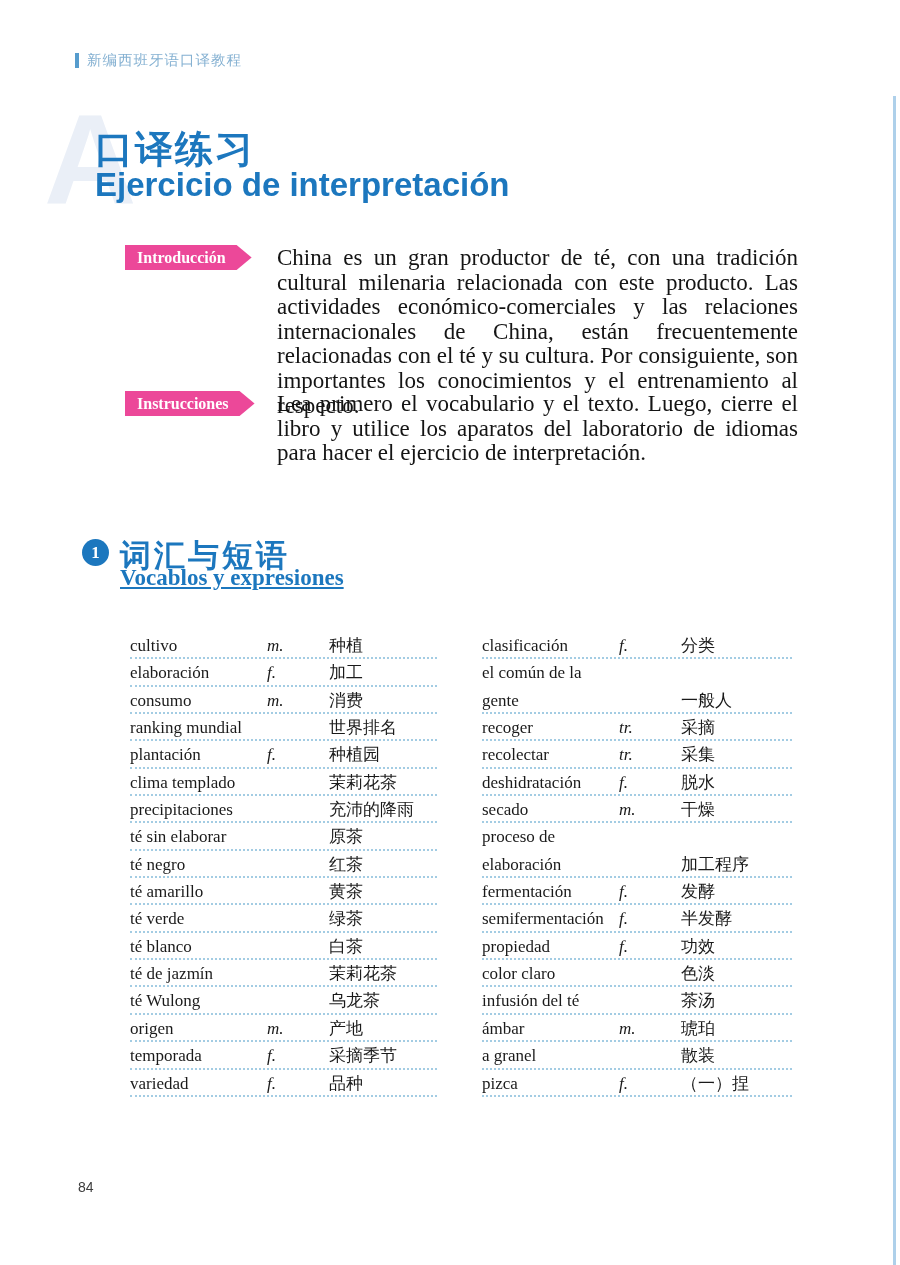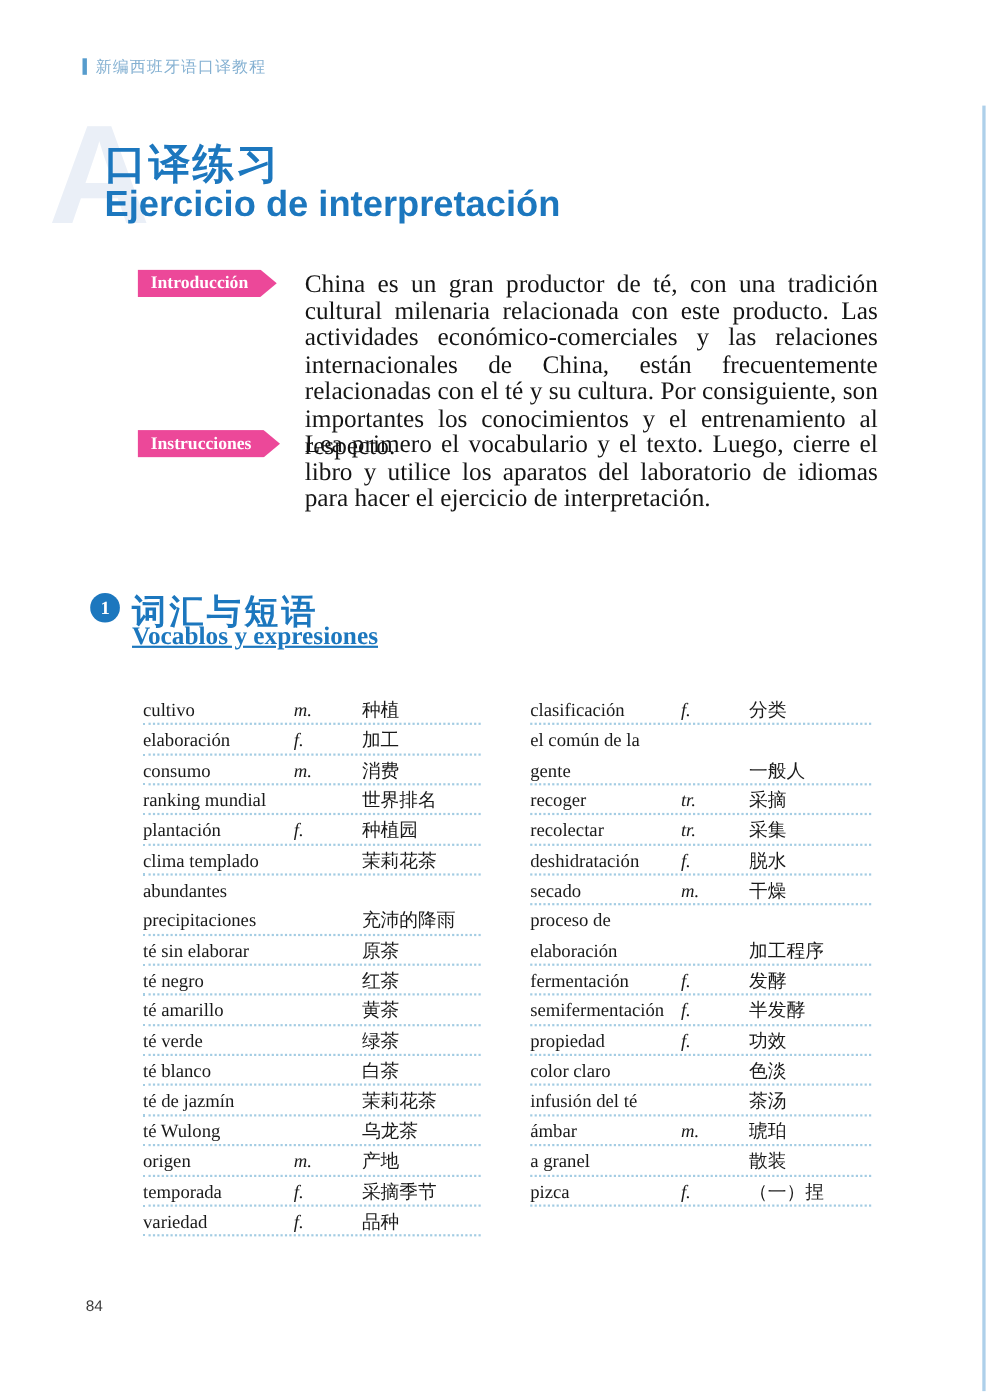--- a/index.html
+++ b/index.html
@@ -208,25 +208,20 @@
         <div class="vocab-row">
           <span class="v-word">plantación</span>
           <span class="v-gender">f.</span>
           <span class="v-zh">种植园</span>
         </div>
         <div class="vocab-row">
           <span class="v-word">clima templado</span>
           <span class="v-gender"></span>
           <span class="v-zh">茉莉花茶</span>
         </div>
-        <div class="vocab-row no-sep">
-          <span class="v-word">abundantes</span>
-          <span class="v-gender"></span>
-          <span class="v-zh"></span>
-        </div>
         <div class="vocab-row">
           <span class="v-word">precipitaciones</span>
           <span class="v-gender"></span>
           <span class="v-zh">充沛的降雨</span>
         </div>
         <div class="vocab-row">
           <span class="v-word">té sin elaborar</span>
           <span class="v-gender"></span>
           <span class="v-zh">原茶</span>
         </div>

